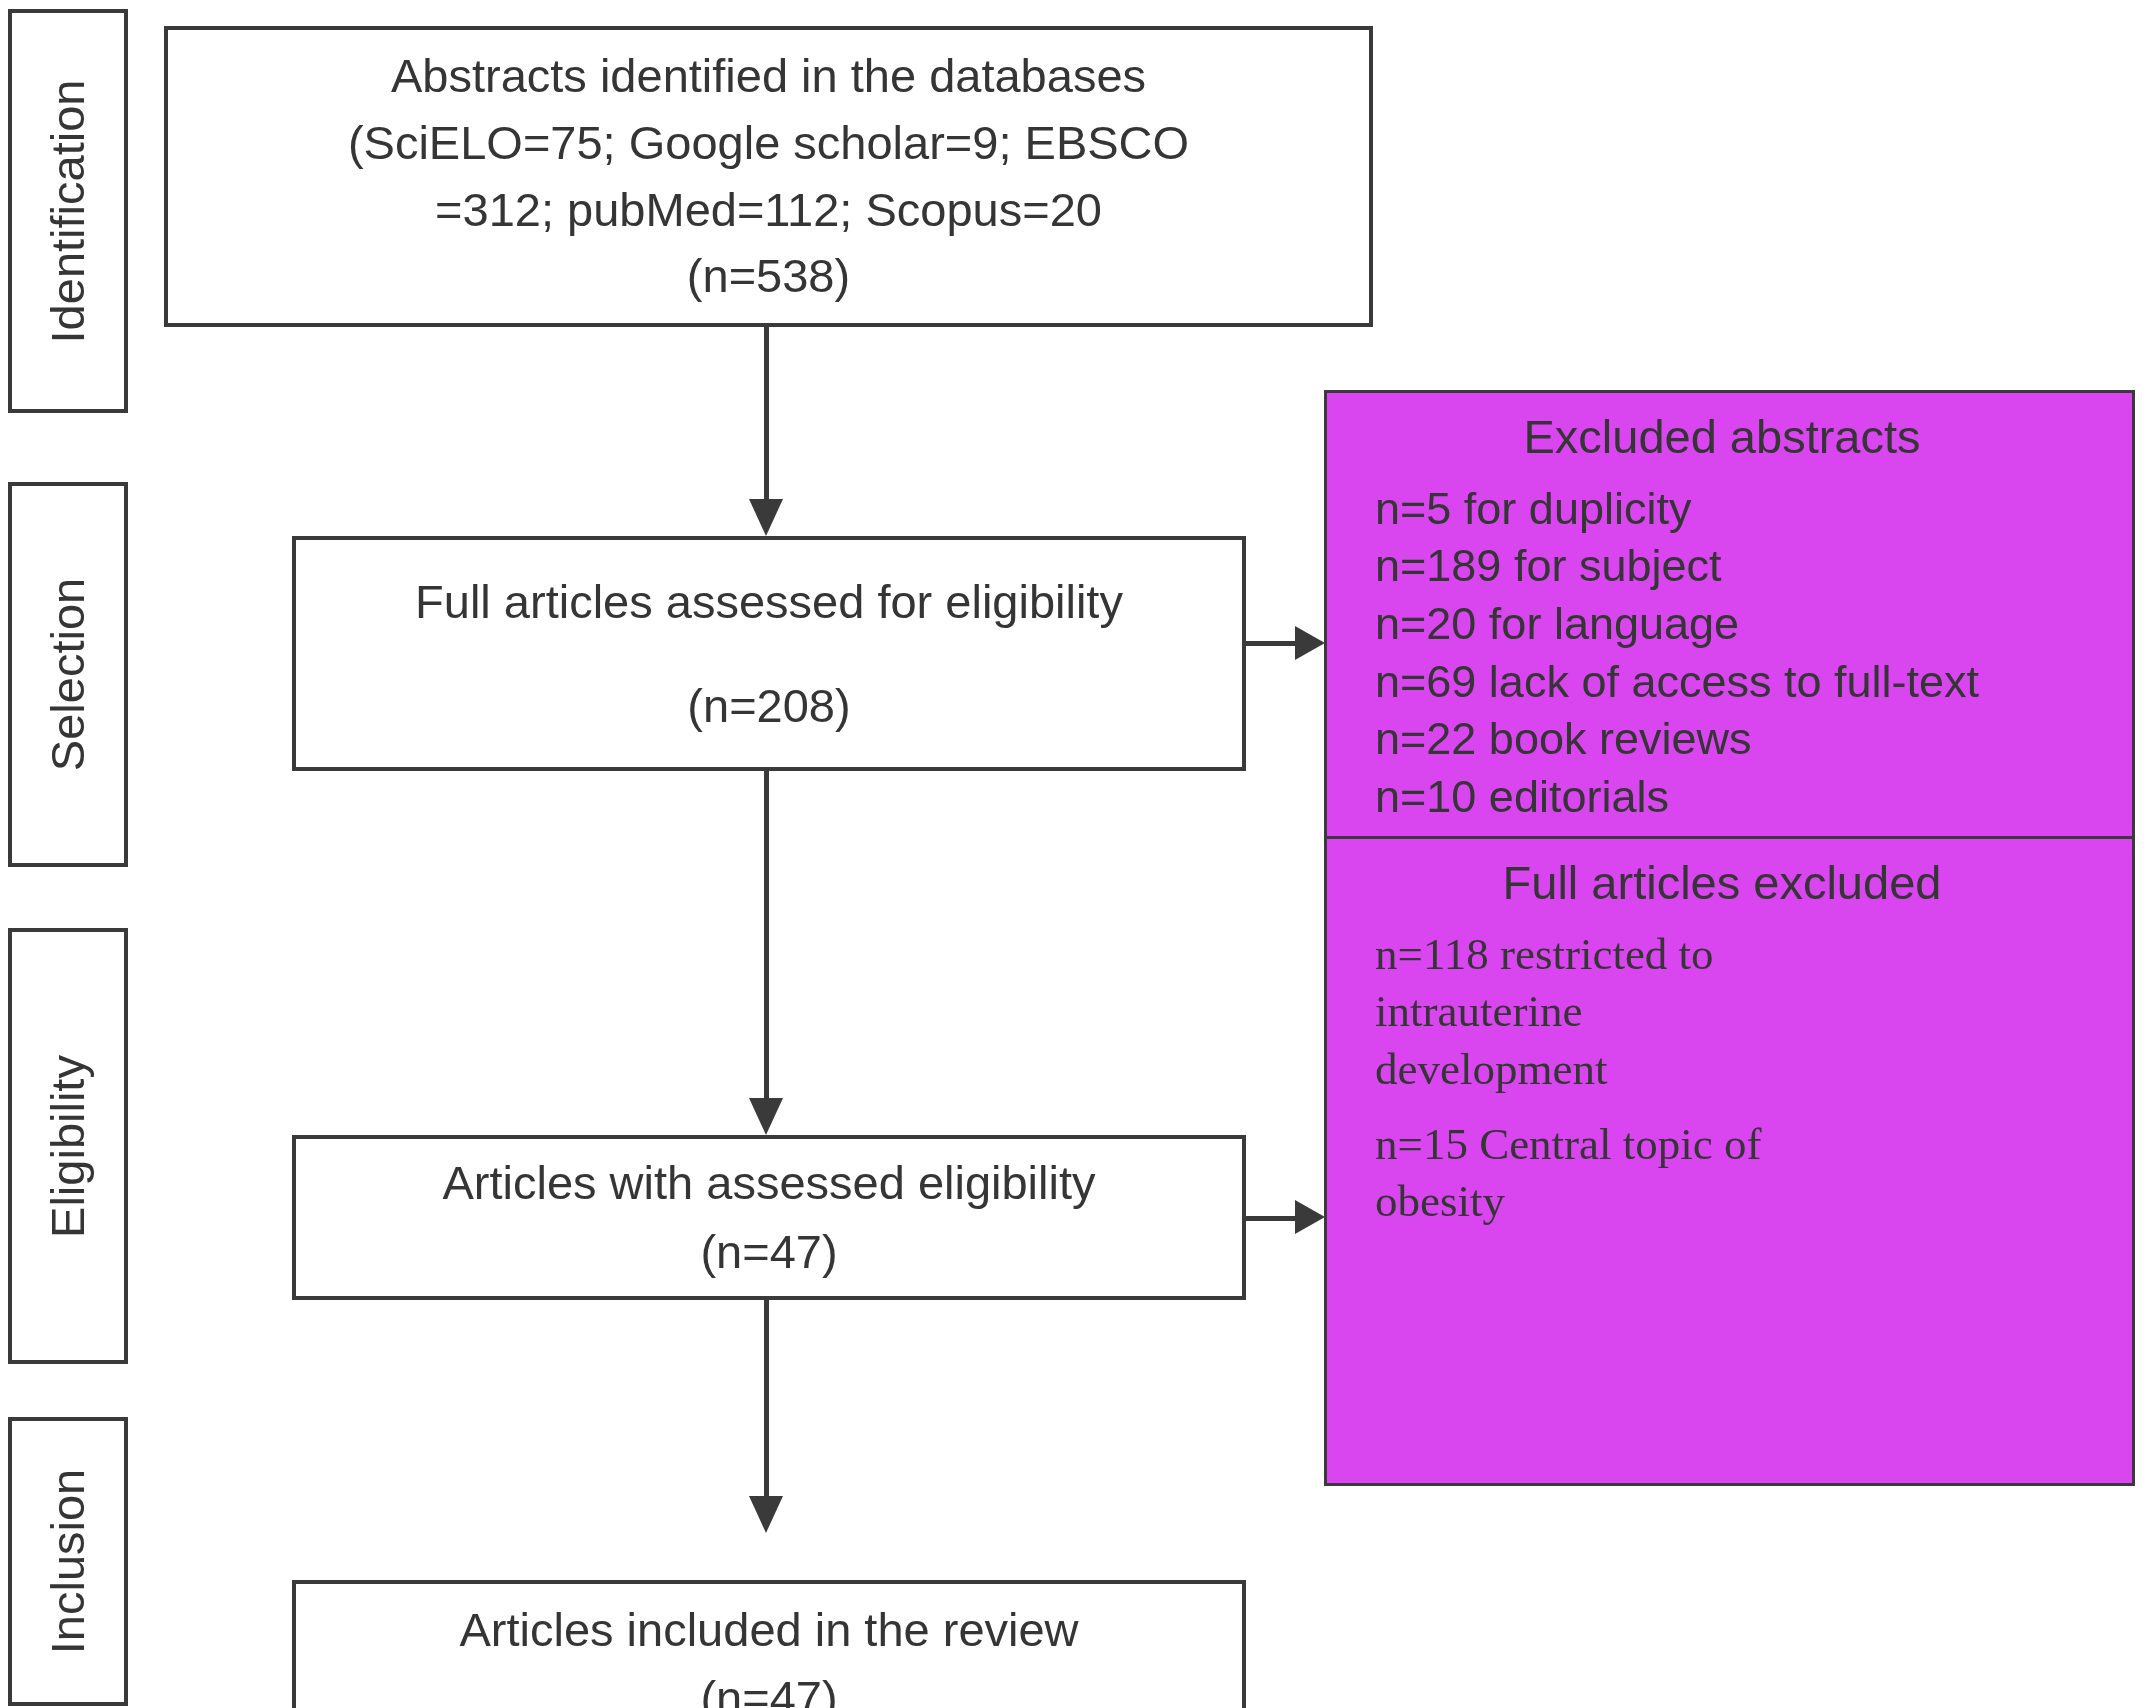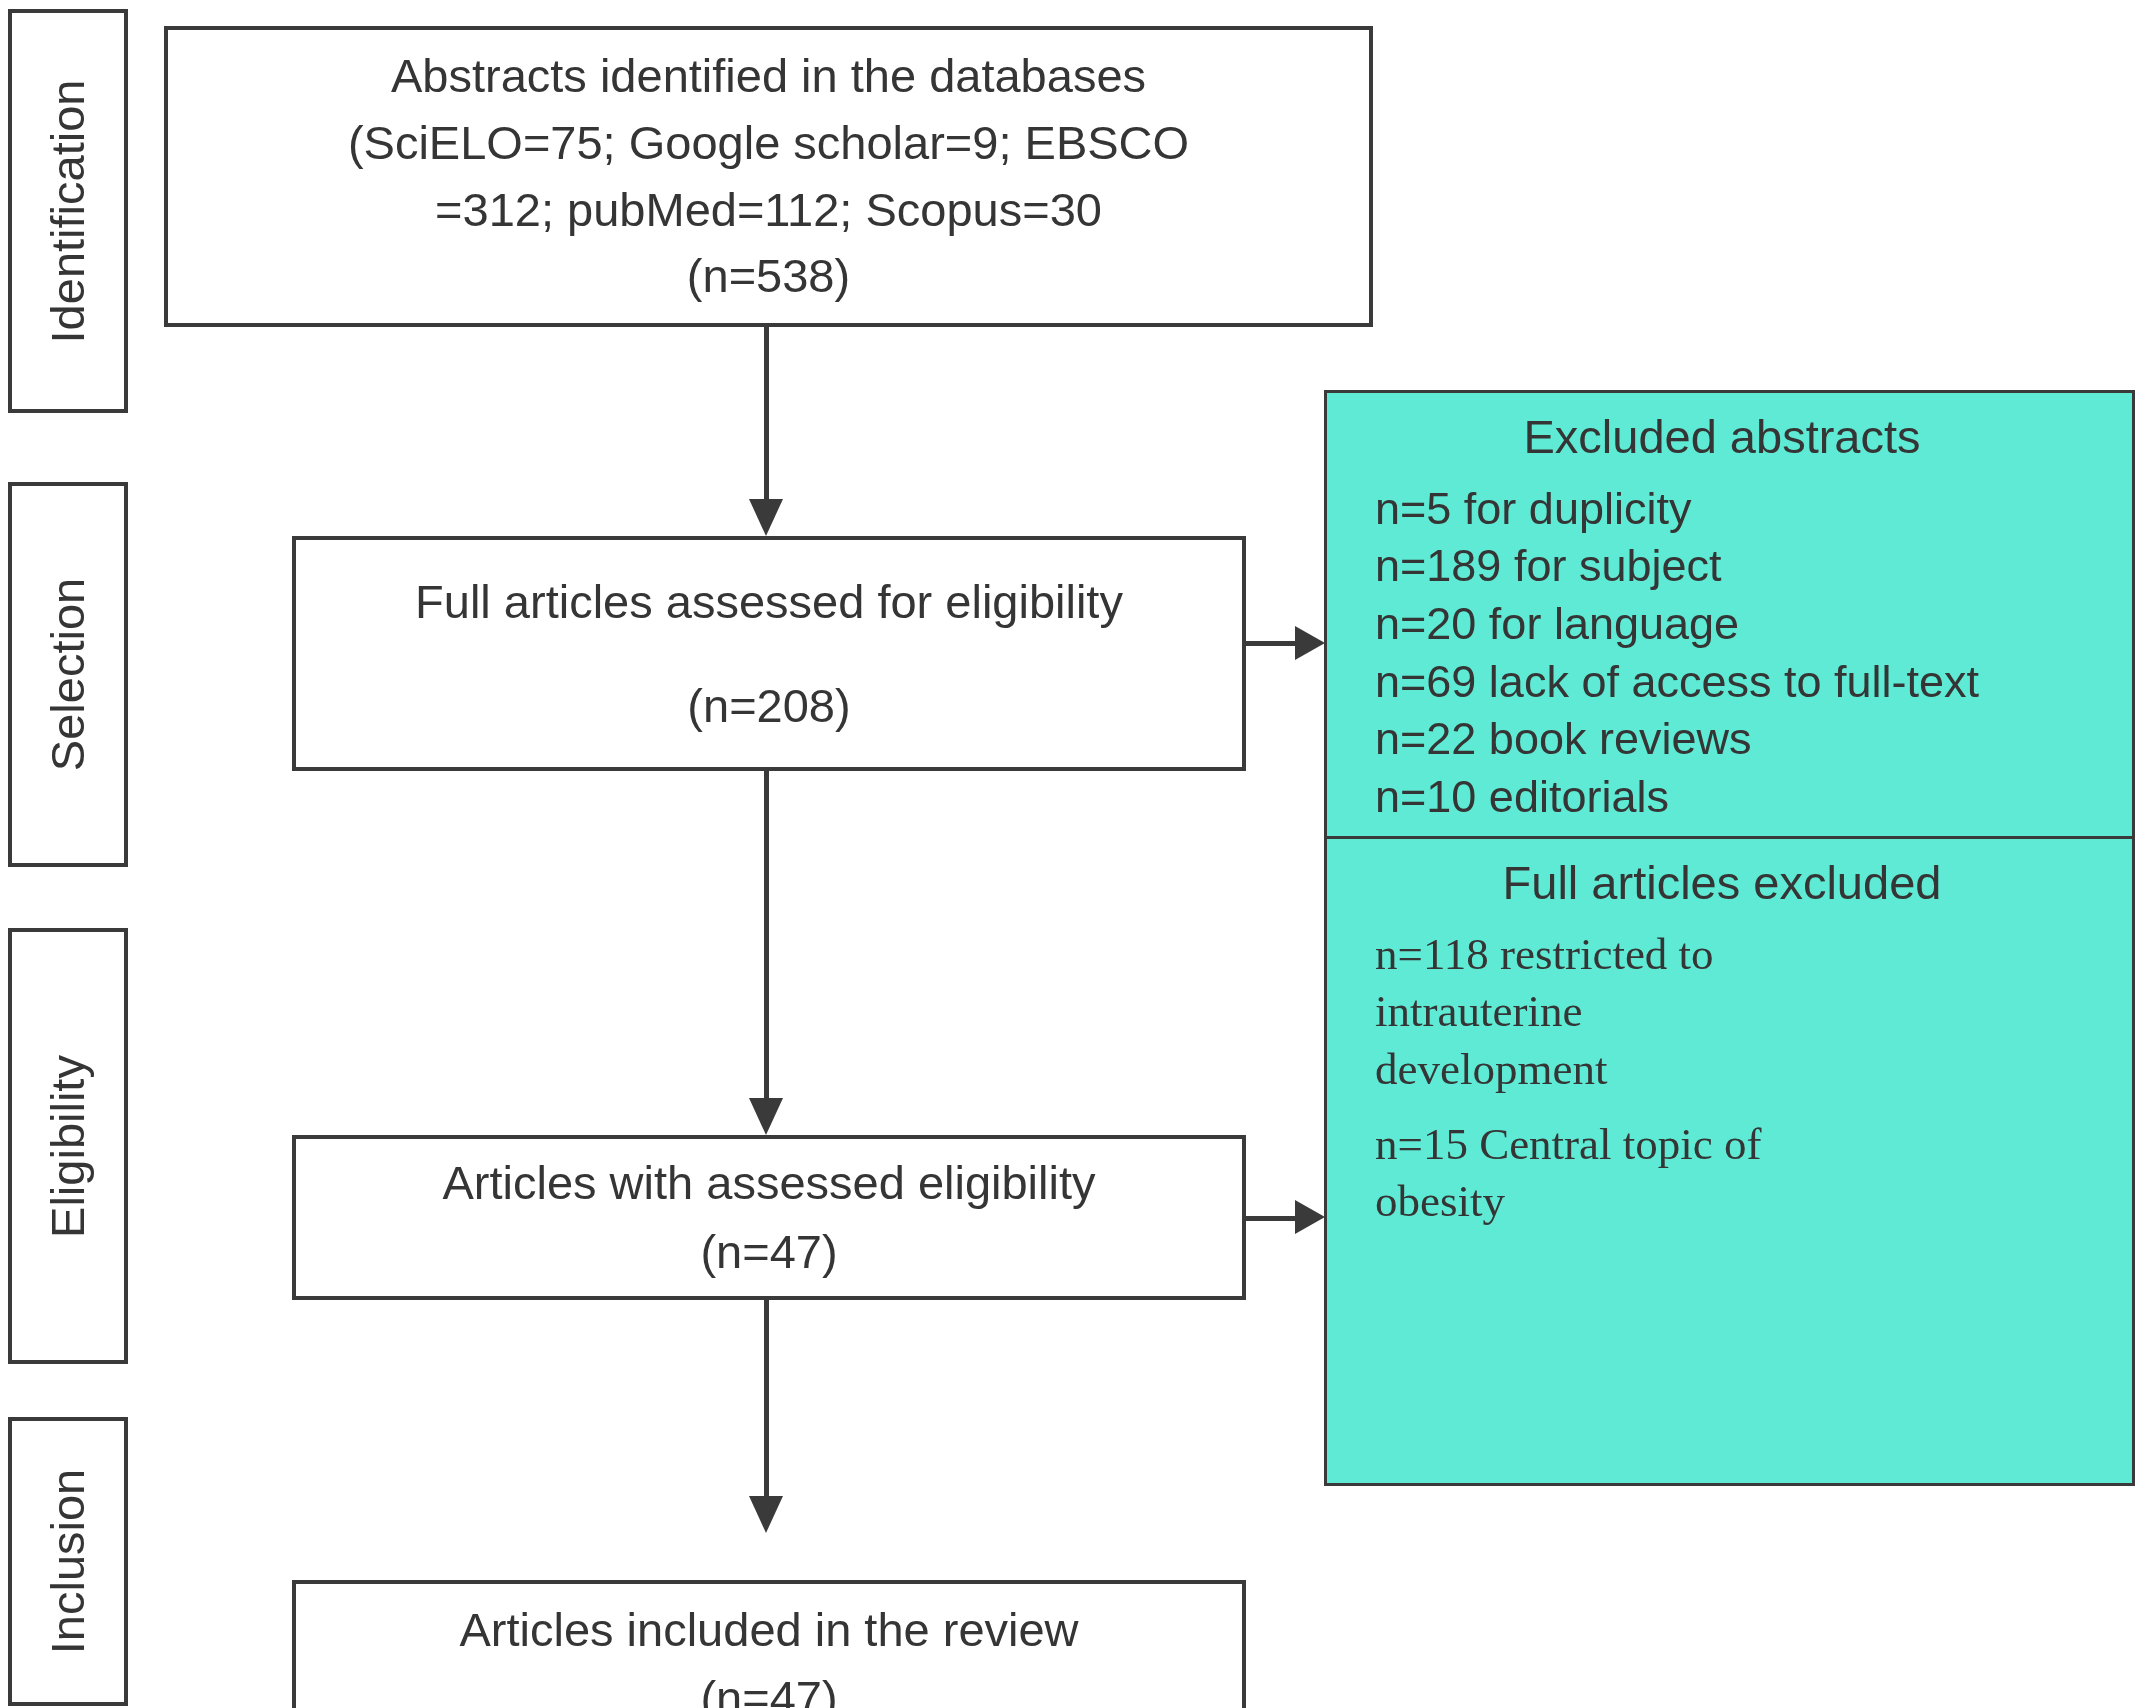--- a/index.html
+++ b/index.html
@@ -52,21 +52,21 @@
   }
   .fbox.lines4 span { line-height: 1.42; }
   .fbox.widegap span { line-height: 2.2; }
   
   .rbox {
     position: absolute;
     left: 1324px;
     width: 811px;
     border: 3.7px solid #3a3a3a;
     box-sizing: border-box;
-    background: #5eead4;
+    background: #d946ef;
     padding: 15px 15px 0 0;
   }
   .rtitle {
     text-align: center;
     font-size: 47px;
     line-height: 1.25;
     margin-bottom: 13px;
   }
   .ritem {
     font-size: 45px;
@@ -118,21 +118,21 @@
   <div class="stage" style="top:928px; height:436px;">
     <span>Eligibility</span>
   </div>
   <div class="stage" style="top:1417px; height:289px;">
     <span>Inclusion</span>
   </div>
 
   <div class="fbox lines4" style="left:164px; top:26px;   width:1209px; height:301px;">
     <span>Abstracts identified in the databases
 (SciELO=75; Google scholar=9; EBSCO
-=312; pubMed=112; Scopus=30
+=312; pubMed=112; Scopus=20
 (n=538)</span>
   </div>
   <div class="fbox widegap" style="left:292px; top:536px;  width:954px; height:235px;">
     <span>Full articles assessed for eligibility
 (n=208)</span>
   </div>
   <div class="fbox" style="left:292px; top:1135px; width:954px; height:165px;">
     <span>Articles with assessed eligibility
 (n=47)</span>
   </div>

